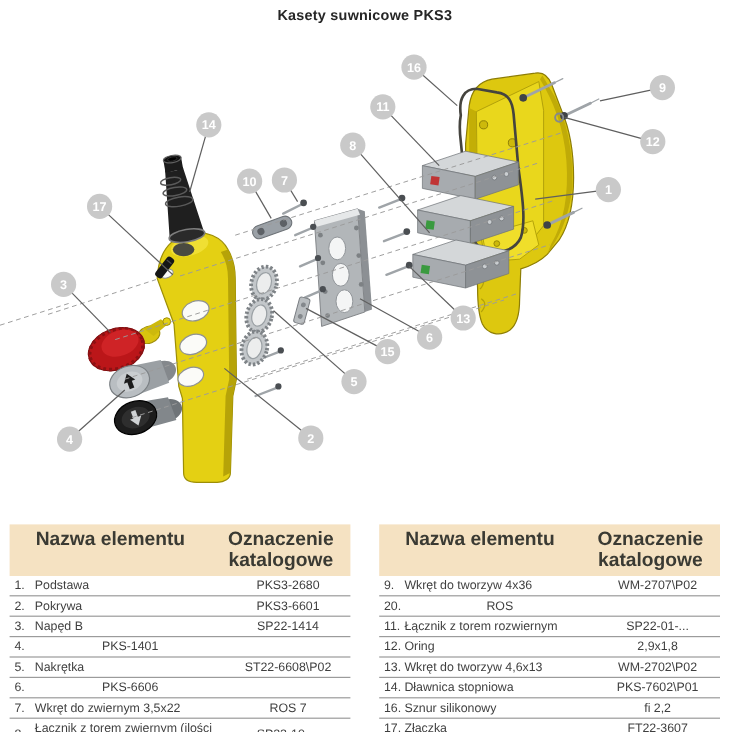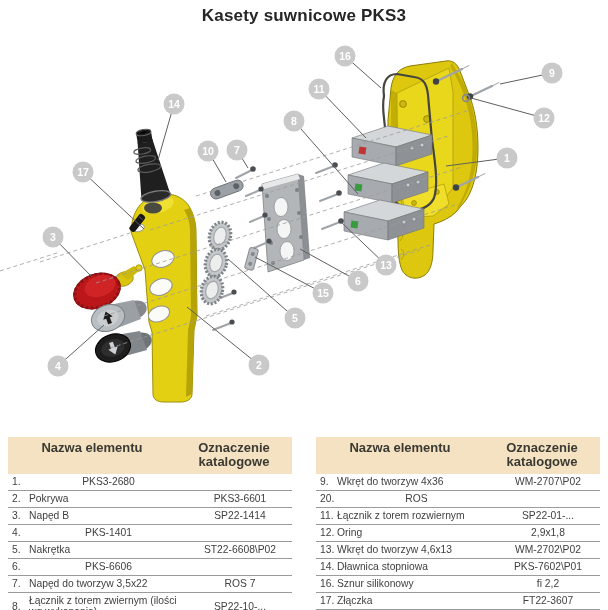--- a/index.html
+++ b/index.html
@@ -1,25 +1,25 @@
 <!DOCTYPE html>
 <html><head>
 <meta charset="utf-8">
 <style>
   html,body{margin:0;padding:0;}
   body{width:608px;height:610px;background:#ffffff;position:relative;overflow:hidden;
        font-family:"Liberation Sans",sans-serif;-webkit-font-smoothing:antialiased;}
   .title{position:absolute;top:6px;left:0;width:608px;text-align:center;
-         font-size:17px;font-weight:bold;color:#262626;letter-spacing:.2px;}
+         font-size:12px;font-weight:bold;color:#262626;letter-spacing:.2px;}
   #diagram{position:absolute;top:0;left:0;}
   .tbl{position:absolute;top:437px;font-size:10.3px;color:#3f3f3f;line-height:1.1;}
   #tbl-left{left:8px;width:284px;}
   #tbl-right{left:316px;width:284px;}
   .thead{display:grid;grid-template-columns:1fr 116px;background:#f5e2c2;
-         font-weight:bold;font-size:13px;color:#3a3a33;padding:4px 0;}
+         font-weight:bold;font-size:16px;color:#3a3a33;padding:4px 0;}
   .thead span{text-align:center;}
   .trow{display:grid;grid-template-columns:21px 1fr 104px;border-bottom:1px solid #9b9b9b;
         padding:2.5px 0 2px 0;align-items:center;min-height:11.5px;}
   .trow .no{padding-left:4px;}
   .trow .code{text-align:center;}
   .leader{stroke:#5f5f5f;stroke-width:1;}
   .callout{fill:#c9c9c9;}
   .callout-num{fill:#ffffff;font-size:10.5px;font-weight:bold;text-anchor:middle;
                font-family:"Liberation Sans",sans-serif;}
   .dash{stroke:#9b9b9b;stroke-width:0.8;stroke-dasharray:4 3;fill:none;}
@@ -294,20 +294,21 @@
 <div class="title">Kasety suwnicowe PKS3</div>
 
 <div class="tbl" id="tbl-left">
   <div class="thead">
     <span>Nazwa elementu</span>
     <span>Oznaczenie katalogowe</span>
   </div>
   <div class="tbody">
       <div class="trow">
         <span class="no">1.</span>
+        <span class="name">Podstawa</span>
         <span class="code">PKS3-2680</span>
       </div>
       <div class="trow">
         <span class="no">2.</span>
         <span class="name">Pokrywa</span>
         <span class="code">PKS3-6601</span>
       </div>
       <div class="trow">
         <span class="no">3.</span>
         <span class="name">Napęd B</span>
@@ -321,21 +322,21 @@
         <span class="no">5.</span>
         <span class="name">Nakrętka</span>
         <span class="code">ST22-6608\P02</span>
       </div>
       <div class="trow">
         <span class="no">6.</span>
         <span class="code">PKS-6606</span>
       </div>
       <div class="trow">
         <span class="no">7.</span>
-        <span class="name">Napęd do tworzyw 3,5x22</span>
+        <span class="name">Wkręt do zwiernym 3,5x22</span>
         <span class="code">ROS 7</span>
       </div>
       <div class="trow">
         <span class="no">8.</span>
         <span class="name">Łącznik z torem zwiernym (ilości wg wykonania)</span>
         <span class="code">SP22-10-...</span>
       </div>
     </div>
 </div>
 

